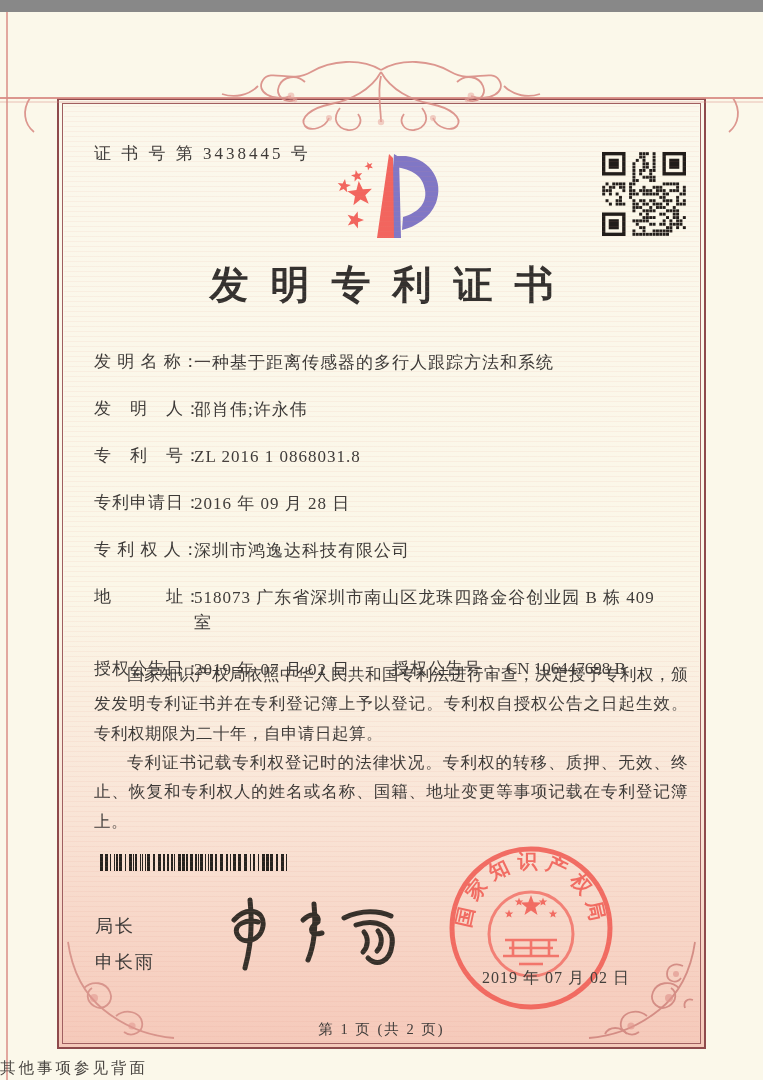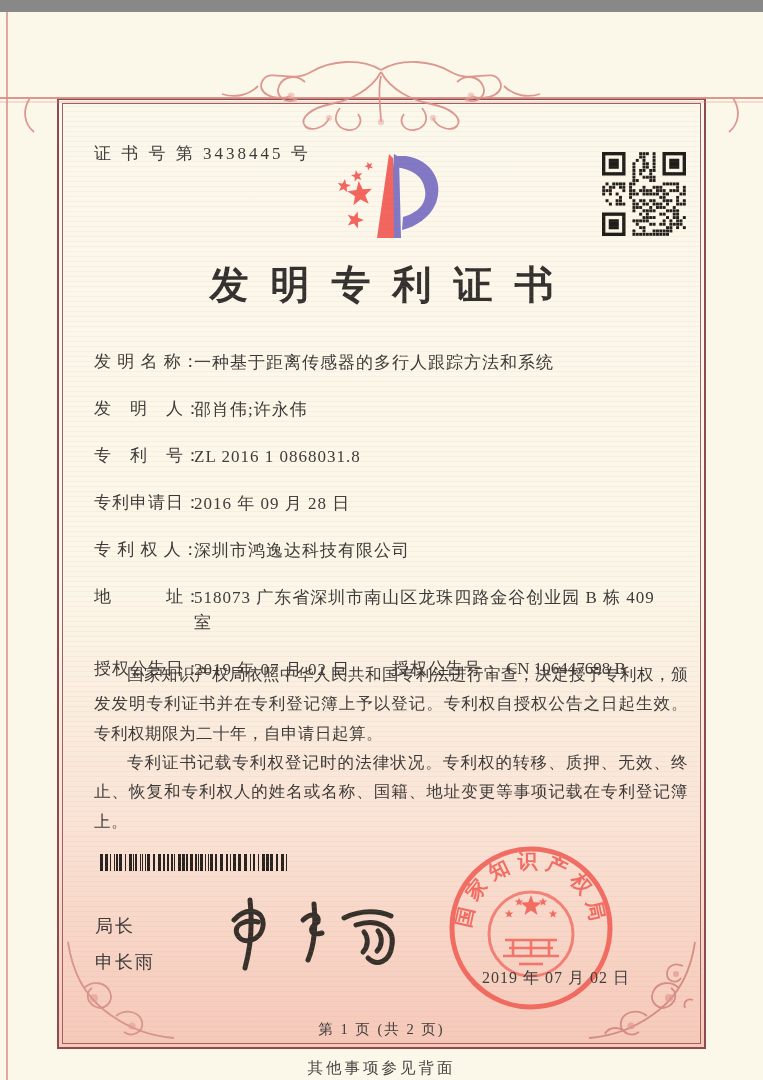--- a/index.html
+++ b/index.html
@@ -53,21 +53,21 @@
   
   .body-text{position:absolute;left:35px;top:560px;width:594px;font-size:16.5px;line-height:1.78;text-align:justify;}
   .body-text p{margin:0;text-indent:2em;letter-spacing:.5px;}
   
   .barcode{position:absolute;left:41px;top:754px;}
   .officials{position:absolute;left:36px;top:808px;font-size:18px;letter-spacing:2px;line-height:36px;}
   .signature{position:absolute;left:158px;top:788px;}
   .seal{position:absolute;left:388px;top:744px;}
   .seal-date{position:absolute;left:402px;top:868px;width:190px;text-align:center;font-size:16px;letter-spacing:1px;color:#43403c;z-index:2;white-space:pre;}
   .page-no{position:absolute;left:0;right:0;top:920px;text-align:center;font-size:14.5px;letter-spacing:2px;}
-  .back-note{position:absolute;left:0;right:0;top:1046px;text-align:center;font-size:15.5px;letter-spacing:3px;color:#4a4642;}
+  .back-note{position:absolute;left:0;right:0;top:1046px;text-align:left;font-size:15.5px;letter-spacing:3px;color:#4a4642;}
 </style>
 </head>
 <body>
 
 <div class="page">
 
   <div class="edge-line"></div>
 
   <svg class="top-ornament" viewBox="0 0 763 86">
     <g stroke="#d98d86" stroke-width="1.8" fill="none" opacity="0.9">

